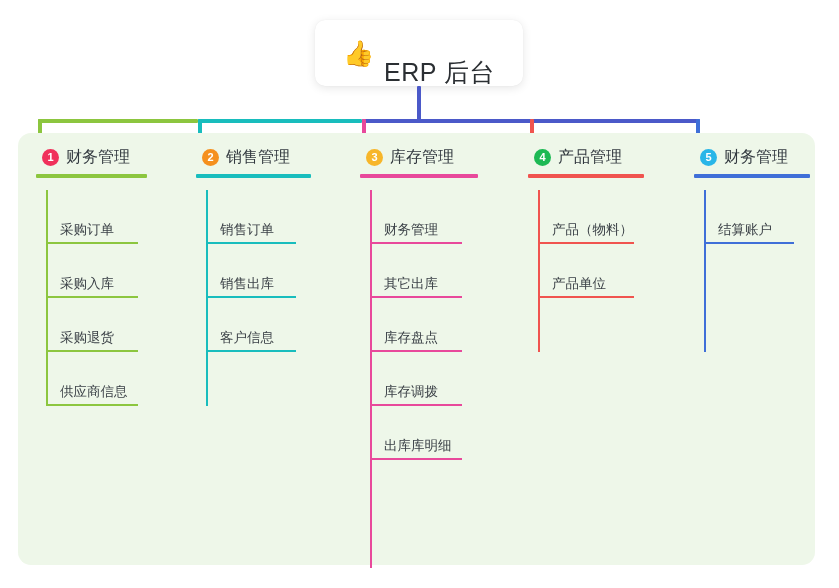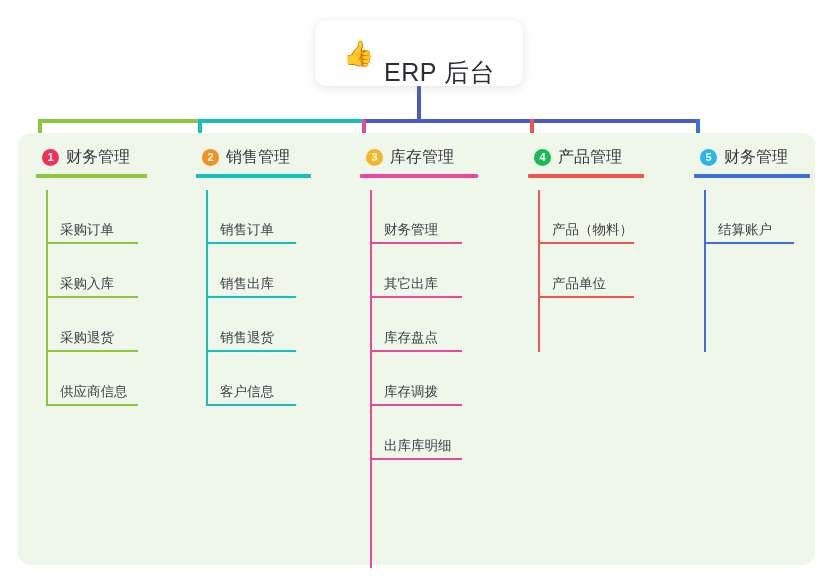--- a/index.html
+++ b/index.html
@@ -201,24 +201,20 @@
         <div class="spine" style="background: rgb(24, 189, 189); height: 216px;"></div>
         <div class="item">
           <span class="item-label">销售订单</span>
           <div class="item-rule" style="width: 90px; background: rgb(24, 189, 189);"></div>
         </div>
         <div class="item">
           <span class="item-label">销售出库</span>
           <div class="item-rule" style="width: 90px; background: rgb(24, 189, 189);"></div>
         </div>
         <div class="item">
-          <span class="item-label">销售退货</span>
-          <div class="item-rule" style="width: 90px; background: rgb(24, 189, 189);"></div>
-        </div>
-        <div class="item">
           <span class="item-label">客户信息</span>
           <div class="item-rule" style="width: 90px; background: rgb(24, 189, 189);"></div>
         </div>
       </div>
     </div>
     <div class="column" style="left: 360px;">
       <div class="col-head">
         <span class="badge" style="background: rgb(247, 182, 42);">3</span>
         <span class="col-title">库存管理</span>
       </div>

